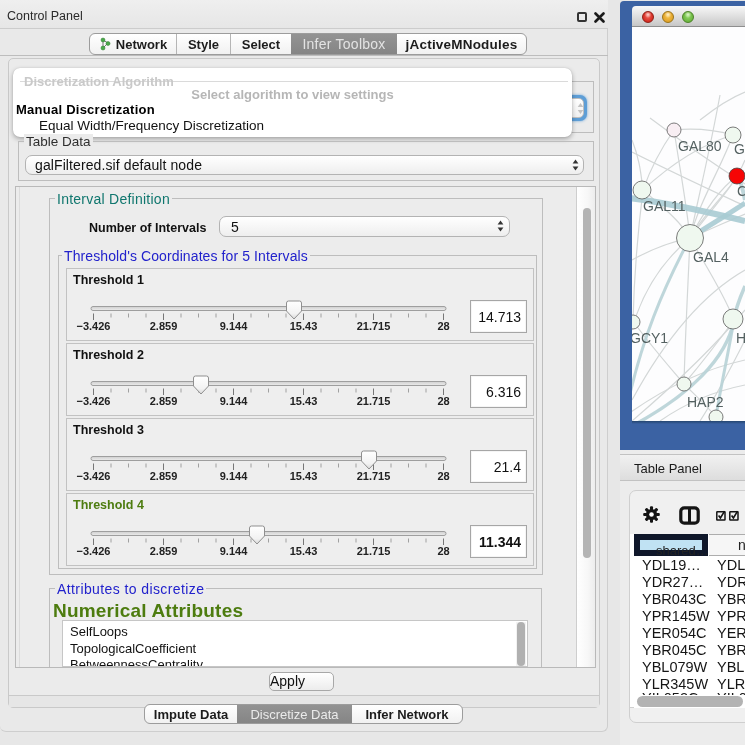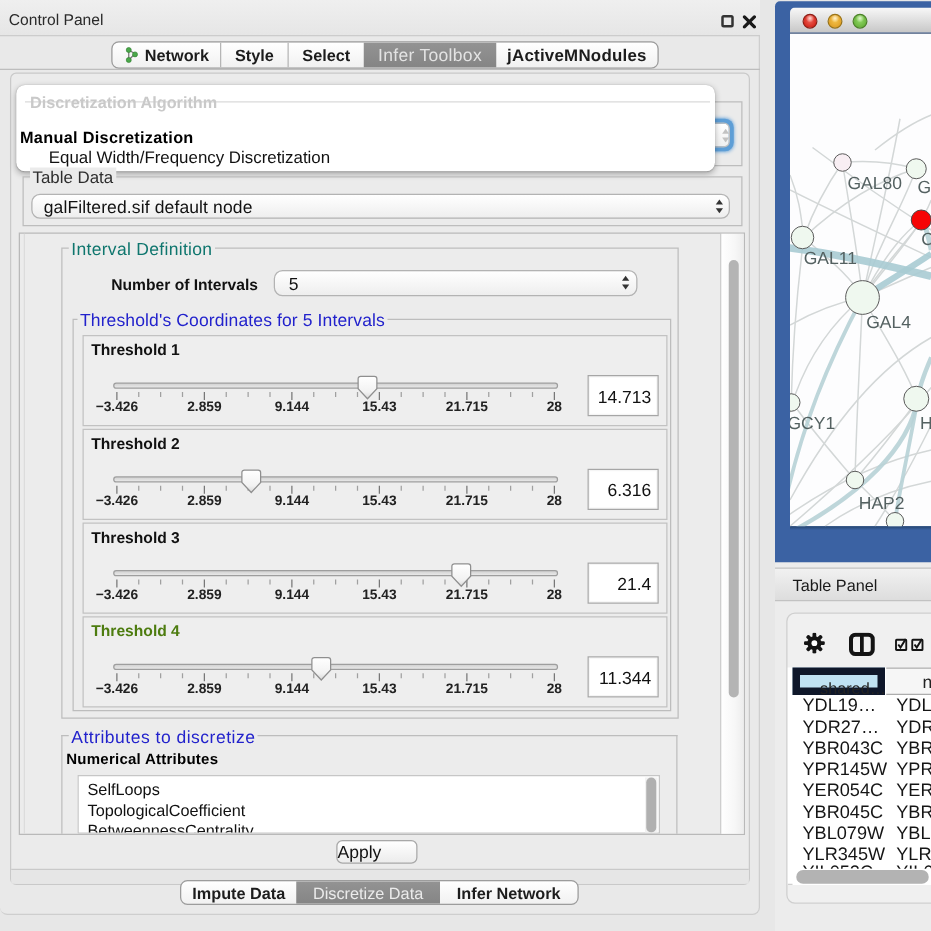--- a/index.html
+++ b/index.html
@@ -40,20 +40,21 @@
   <div class="abs" style="left:486px;top:95px;width:101px;height:26px;border-radius:7px;background:#5e9ed6;box-shadow:0 0 3px #6aa5da;"></div>
   <div class="abs" style="left:489px;top:98px;width:95px;height:20px;border-radius:5px;background:linear-gradient(#ffffff,#f0f0f0);border:1px solid #c0c0c0;"></div>
   <svg class="abs" style="left:577px;top:103px" width="7" height="11" viewBox="0 0 7 11">
       <path d="M3.5 0 L6.3 4 H0.7 Z" fill="#c2c2c2"></path>
       <path d="M3.5 11 L6.3 7 H0.7 Z" fill="#c2c2c2"></path>
     </svg>
 
   <div class="abs" style="left:13px;top:68px;width:559px;height:68.5px;background:#ffffff;border-radius:7px;box-shadow:0 2px 5px rgba(0,0,0,0.30),0 0 1px rgba(0,0,0,0.2);"></div>
   <div class="abs" style="left:20px;top:81px;width:548px;height:1px;background:#dadada;"></div>
   <div class="abs" style="left:24px;top:74px;font-size:13px;font-weight:bold;color:#c9c9c9;">Discretization Algorithm</div>
+  <div class="abs" style="left:13px;top:87px;width:559px;text-align:center;font-size:13px;font-weight:bold;color:#b6b6b6;">Select algorithm to view settings</div>
   <div class="abs" style="left:16px;top:102px;font-size:13px;font-weight:bold;letter-spacing:0.25px;color:#000;">Manual Discretization</div>
   <div class="abs" style="left:16px;top:117.5px;font-size:13.5px;color:#111;margin-left:23px;">Equal Width/Frequency Discretization</div>
 
   <div class="grpline" style="left:18px;top:141px;width:576px;height:40px;"></div>
   <div class="abs" style="left:24px;top:133.5px;font-size:13.5px;color:#2e2e2e;background:#ebebeb;padding:0 2px;">Table Data</div>
   <div class="abs" style="left:25px;top:154.5px;width:559px;height:20px;border-radius:7px;background:linear-gradient(#ffffff,#eeeeee);border:1px solid #b3b3b3;"></div>
   <div class="abs" style="left:35px;top:157px;font-size:14px;letter-spacing:0.1px;color:#111;">galFiltered.sif default node</div>
   <svg class="abs" style="left:572px;top:158.5px" width="7" height="12" viewBox="0 0 7 12">
       <path d="M3.5 0.5 L6.4 4.5 H0.6 Z" fill="#333"></path>
       <path d="M3.5 11.5 L6.4 7.5 H0.6 Z" fill="#333"></path>
@@ -264,26 +265,26 @@
           </linearGradient>
     </defs>
   </svg>
       <div class="abs" style="left:63.5px;top:545px;width:60px;text-align:center;font-size:11px;font-weight:bold;color:#222;">−3.426</div>
       <div class="abs" style="left:133.5px;top:545px;width:60px;text-align:center;font-size:11px;font-weight:bold;color:#222;">2.859</div>
       <div class="abs" style="left:203.5px;top:545px;width:60px;text-align:center;font-size:11px;font-weight:bold;color:#222;">9.144</div>
       <div class="abs" style="left:273.5px;top:545px;width:60px;text-align:center;font-size:11px;font-weight:bold;color:#222;">15.43</div>
       <div class="abs" style="left:343.5px;top:545px;width:60px;text-align:center;font-size:11px;font-weight:bold;color:#222;">21.715</div>
       <div class="abs" style="left:413.5px;top:545px;width:60px;text-align:center;font-size:11px;font-weight:bold;color:#222;">28</div>
       <div class="abs" style="left:470px;top:525px;width:57px;height:33px;background:#ffffff;border:1px solid #a6a6a6;box-shadow:inset 0 0 0 1px #f5f5f5;"></div>
-      <div class="abs" style="left:470px;top:534px;width:51px;text-align:right;font-size:14px;color:#111;">11.344</div>
+      <div class="abs" style="left:470px;top:534px;width:51px;text-align:right;font-size:14px;color:#111;font-weight:bold;">11.344</div>
     </div>
 
   <div class="abs" style="left:49px;top:588px;width:493px;height:79px;border:1px solid #bdbdbd;border-bottom:none;"></div>
   <div class="abs" style="left:55px;top:581px;font-size:14px;letter-spacing:0.4px;color:#2222cc;background:#ececec;padding:0 2px;">Attributes to discretize</div>
-  <div class="abs" style="left:53px;top:600px;font-size:12px;font-weight:bold;letter-spacing:0.2px;color:#000000;">Numerical Attributes</div>
+  <div class="abs" style="left:53px;top:600px;font-size:19px;font-weight:bold;letter-spacing:0.2px;color:#4d7c0f;">Numerical Attributes</div>
   <div class="abs" style="left:62px;top:620px;width:466px;height:47px;background:#ffffff;border:1px solid #c6c6c6;overflow:hidden;">
     <div style="position:absolute;left:7px;top:3px;font-size:13px;color:#111;">SelfLoops</div>
     <div style="position:absolute;left:7px;top:19.5px;font-size:13px;color:#111;">TopologicalCoefficient</div>
     <div style="position:absolute;left:7px;top:36px;font-size:13px;color:#111;">BetweennessCentrality</div>
     <div style="position:absolute;right:1px;top:1px;width:10px;height:45px;background:#f2f2f2;"></div>
     <div style="position:absolute;right:2px;top:1px;width:8px;height:44px;background:#b0b0b0;border-radius:4px;"></div>
   </div>
 
   <div class="abs" style="left:269px;top:672px;width:65px;height:19px;background:linear-gradient(#ffffff,#ececec);border:1px solid #a8a8a8;border-radius:5px;text-align:left;font-size:14px;color:#111;line-height:17px;">Apply</div>
   <div class="abs" style="left:9px;top:695px;width:590px;height:1px;background:#c9c9c9;"></div>

